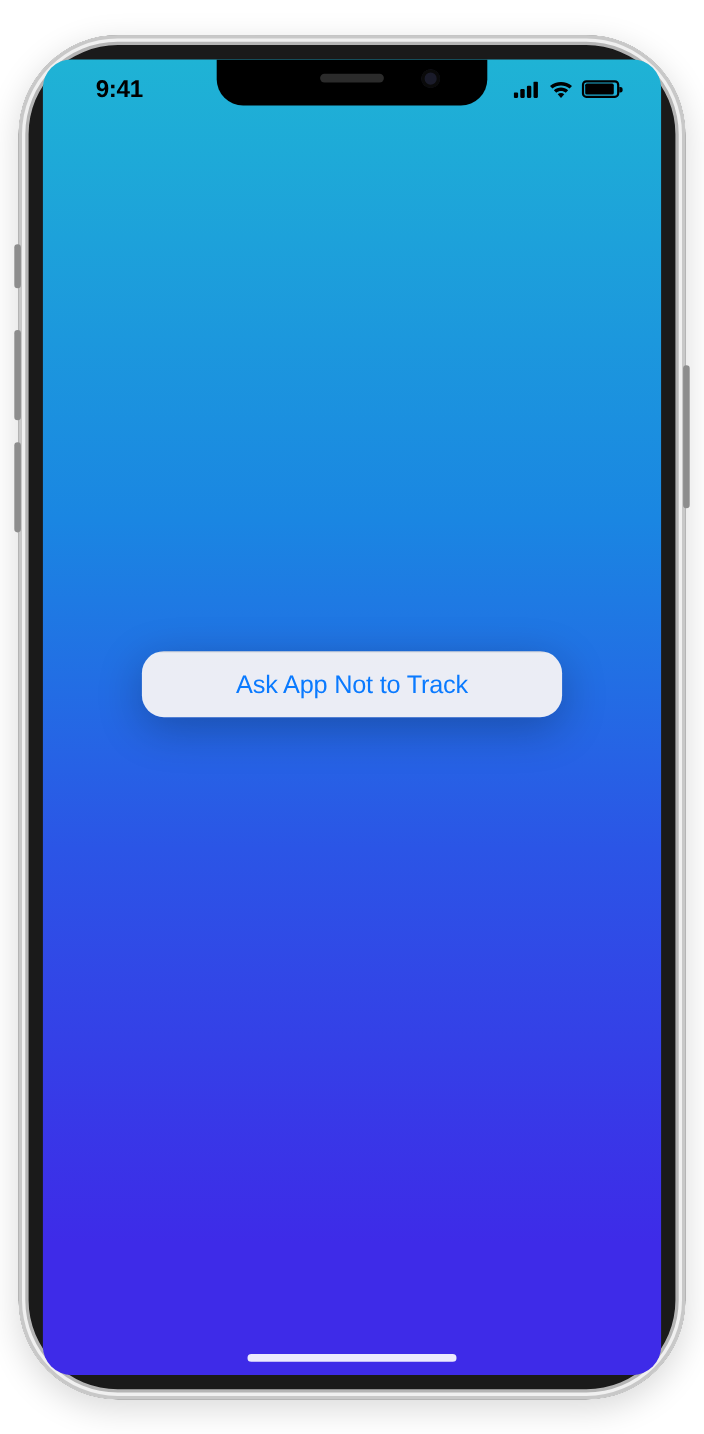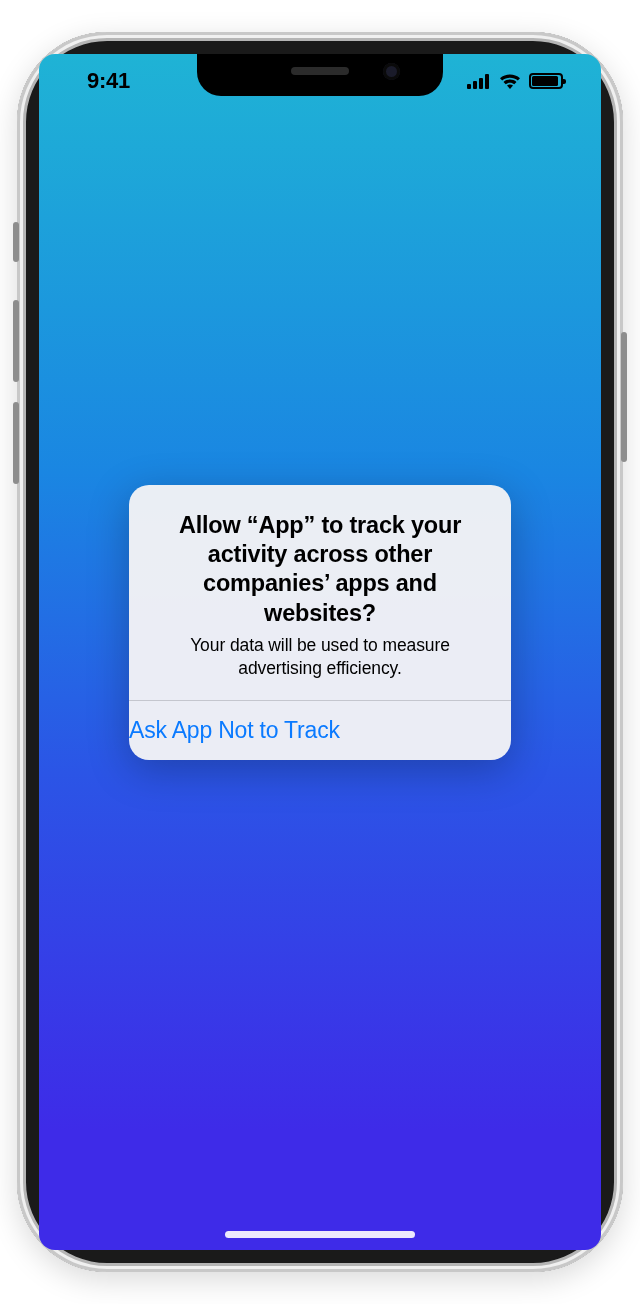--- a/index.html
+++ b/index.html
@@ -43,21 +43,21 @@
     .btn-silence { left: -4px; top: 190px; width: 6px; height: 40px; }
     .btn-volup   { left: -4px; top: 268px; width: 6px; height: 82px; }
     .btn-voldn   { left: -4px; top: 370px; width: 6px; height: 82px; }
     .btn-power   { right: -4px; top: 300px; width: 6px; height: 130px; }
 
     
     .screen {
       position: relative;
       width: 100%;
       height: 100%;
-      border-radius: 16px;
+      border-radius: 26px;
       overflow: hidden;
       background: linear-gradient(180deg, #1fb3d5 0%, #1a86e2 35%, #2b55e6 60%, #3e2be8 90%);
     }
 
     
     .notch {
       position: absolute;
       top: 0;
       left: 50%;
       transform: translateX(-50%);
@@ -171,21 +171,21 @@
       margin-bottom: 6px;
     }
     .alert-sub {
       font-size: 17.5px;
       line-height: 1.3;
       color: #000;
       letter-spacing: -0.1px;
     }
     .alert-btn {
       border-top: 1px solid rgba(60,60,67,0.22);
-      text-align: left;
+      text-align: center;
       font-size: 23px;
       color: #0a7aff;
       padding: 16px 0;
       cursor: pointer;
       letter-spacing: -0.2px;
     }
     .alert-btn.allow { }
 
     
     .home-indicator {
@@ -235,24 +235,20 @@
           </svg>
         </span>
         <span class="battery">
           <span class="fill"></span>
         </span>
       </div>
     </div>
 
     <div class="alert-backdrop">
       <div class="alert">
-        <div class="alert-header">
-          <div class="alert-title">Allow “App” to track your activity across other companies’ apps and websites?</div>
-          <div class="alert-sub">Your data will be used to measure advertising efficiency.</div>
-        </div>
         <div class="alert-btn">Ask App Not to Track</div>
       </div>
     </div>
 
     <div class="home-indicator"></div>
 
   </div>
 </div>
 
 </body></html>

